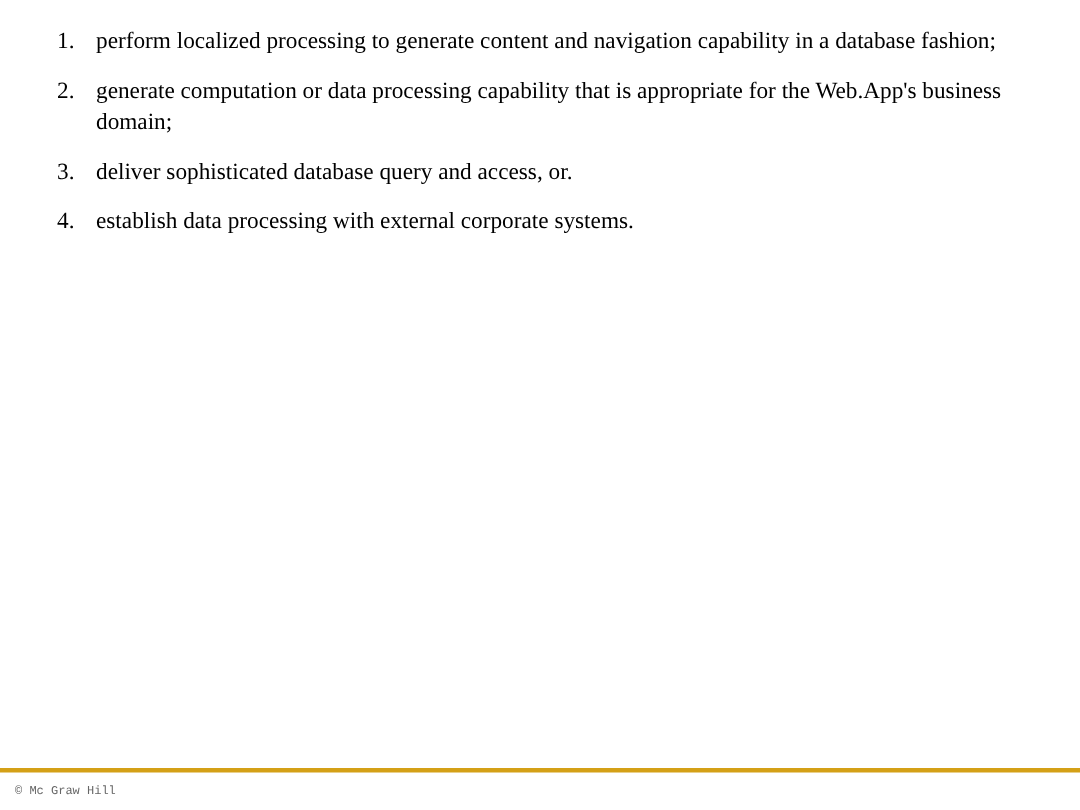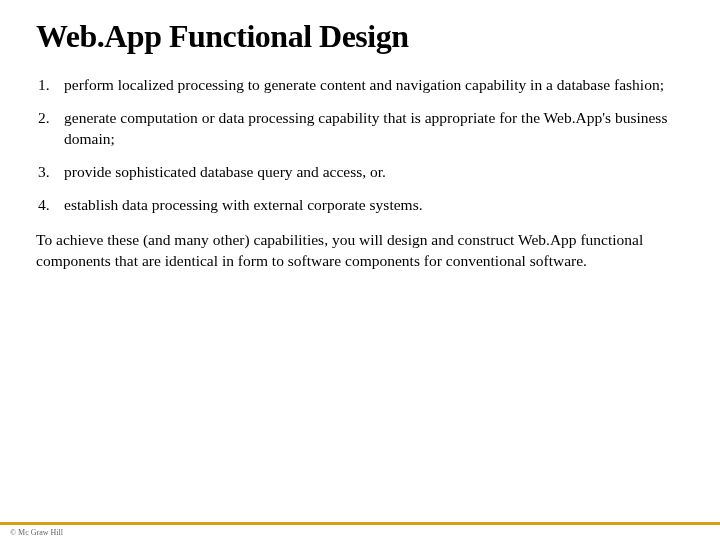--- a/index.html
+++ b/index.html
@@ -54,60 +54,58 @@
       font-size: 15.5px;
       color: #000000;
       line-height: 1.35;
       margin-top: 4px;
     }
     .footer {
       position: absolute;
       bottom: 0;
       left: 0;
       right: 0;
-      height: 18px;
+      height: 28px;
       border-top: 3px solid #d4a017;
       display: flex;
       justify-content: space-between;
       align-items: center;
       padding: 0 10px;
       font-size: 8px;
       color: #555555;
-      font-family: Liberation Serif, serif;
+      font-family: Liberation Mono, monospace;
     }
     .footer-left {
       color: #666666;
     }
     .footer-right {
       color: #666666;
       margin-top: 46px;
     }
   </style>
 </head>
 <body>
 
 <div class="content">
-  <h1 class="title">Web.App Functional Design</h1>
   <ol class="list">
     <li class="list-item">
       <span class="list-number">1.</span>
       <span class="list-text">perform localized processing to generate content and navigation capability in a database fashion;</span>
     </li>
     <li class="list-item">
       <span class="list-number">2.</span>
       <span class="list-text">generate computation or data processing capability that is appropriate for the Web.App's business domain;</span>
     </li>
     <li class="list-item">
       <span class="list-number">3.</span>
-      <span class="list-text">provide sophisticated database query and access, or.</span>
+      <span class="list-text">deliver sophisticated database query and access, or.</span>
     </li>
     <li class="list-item">
       <span class="list-number">4.</span>
       <span class="list-text">establish data processing with external corporate systems.</span>
     </li>
   </ol>
-  <p class="conclusion">To achieve these (and many other) capabilities, you will design and construct Web.App functional components that are identical in form to software components for conventional software.</p>
 </div>
 
 <div class="footer">
   <span class="footer-left">© Mc Graw Hill</span>
   <span class="footer-right">17</span>
 </div>
 
 </body></html>

